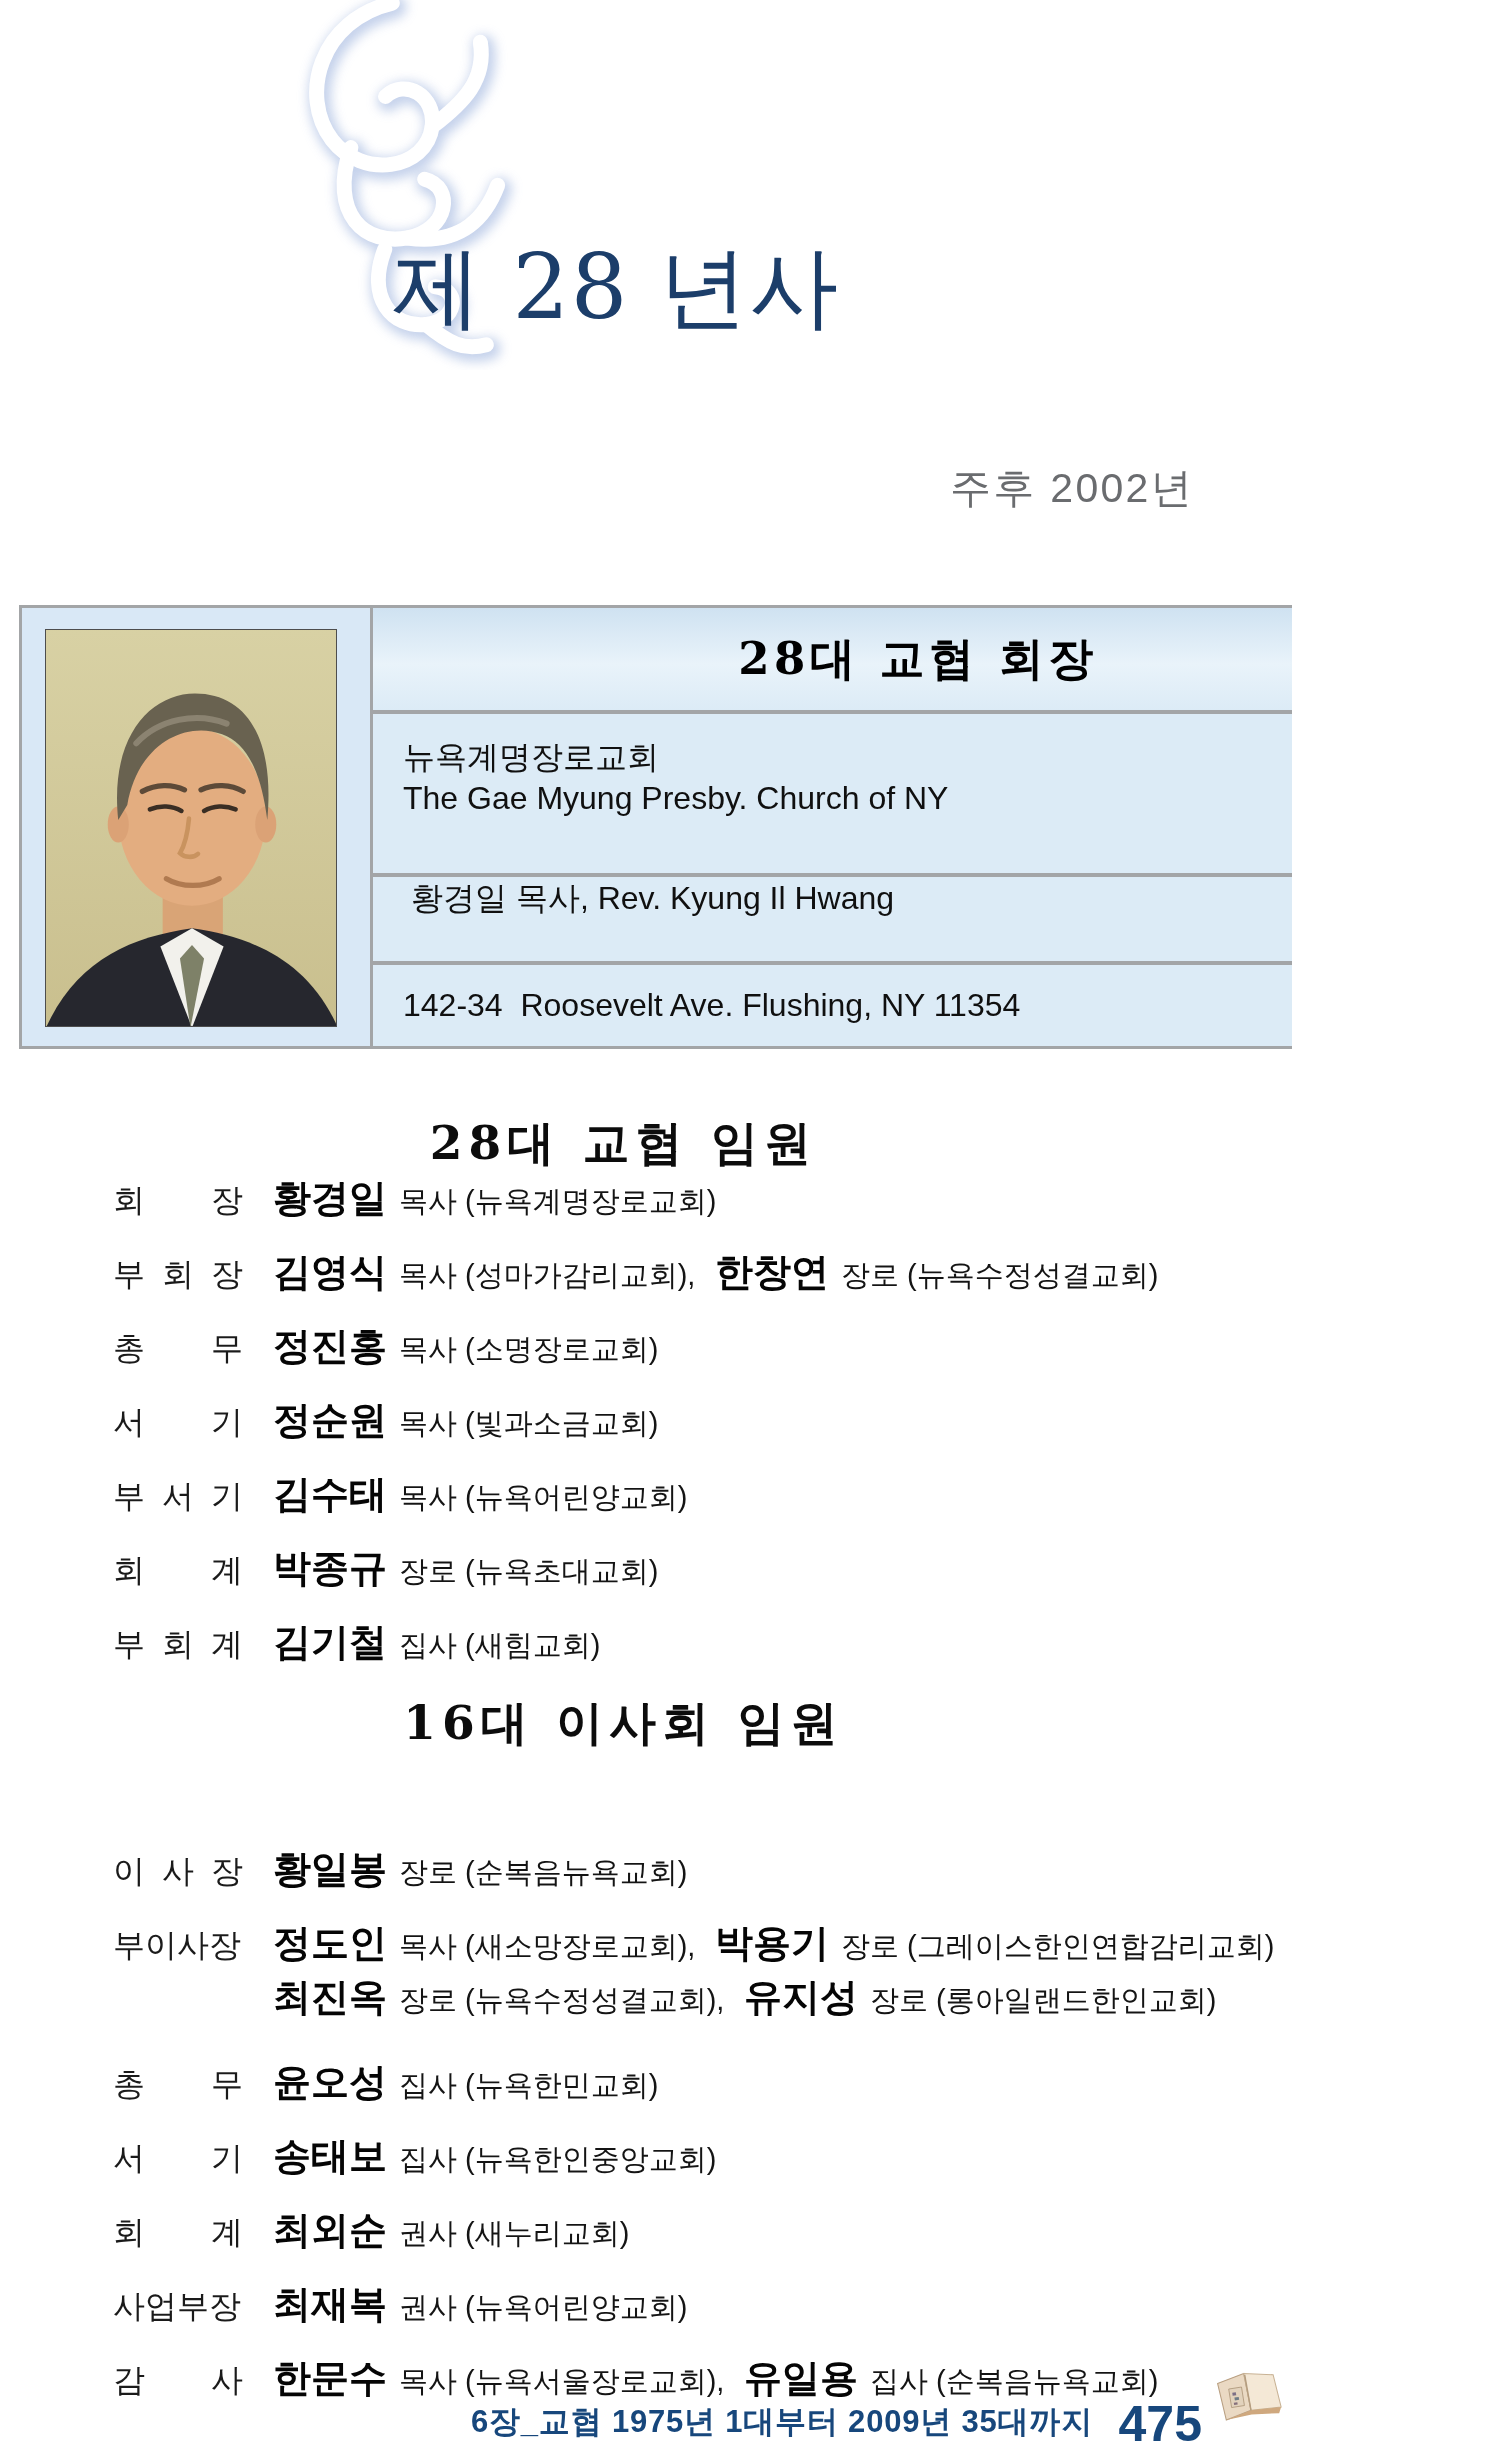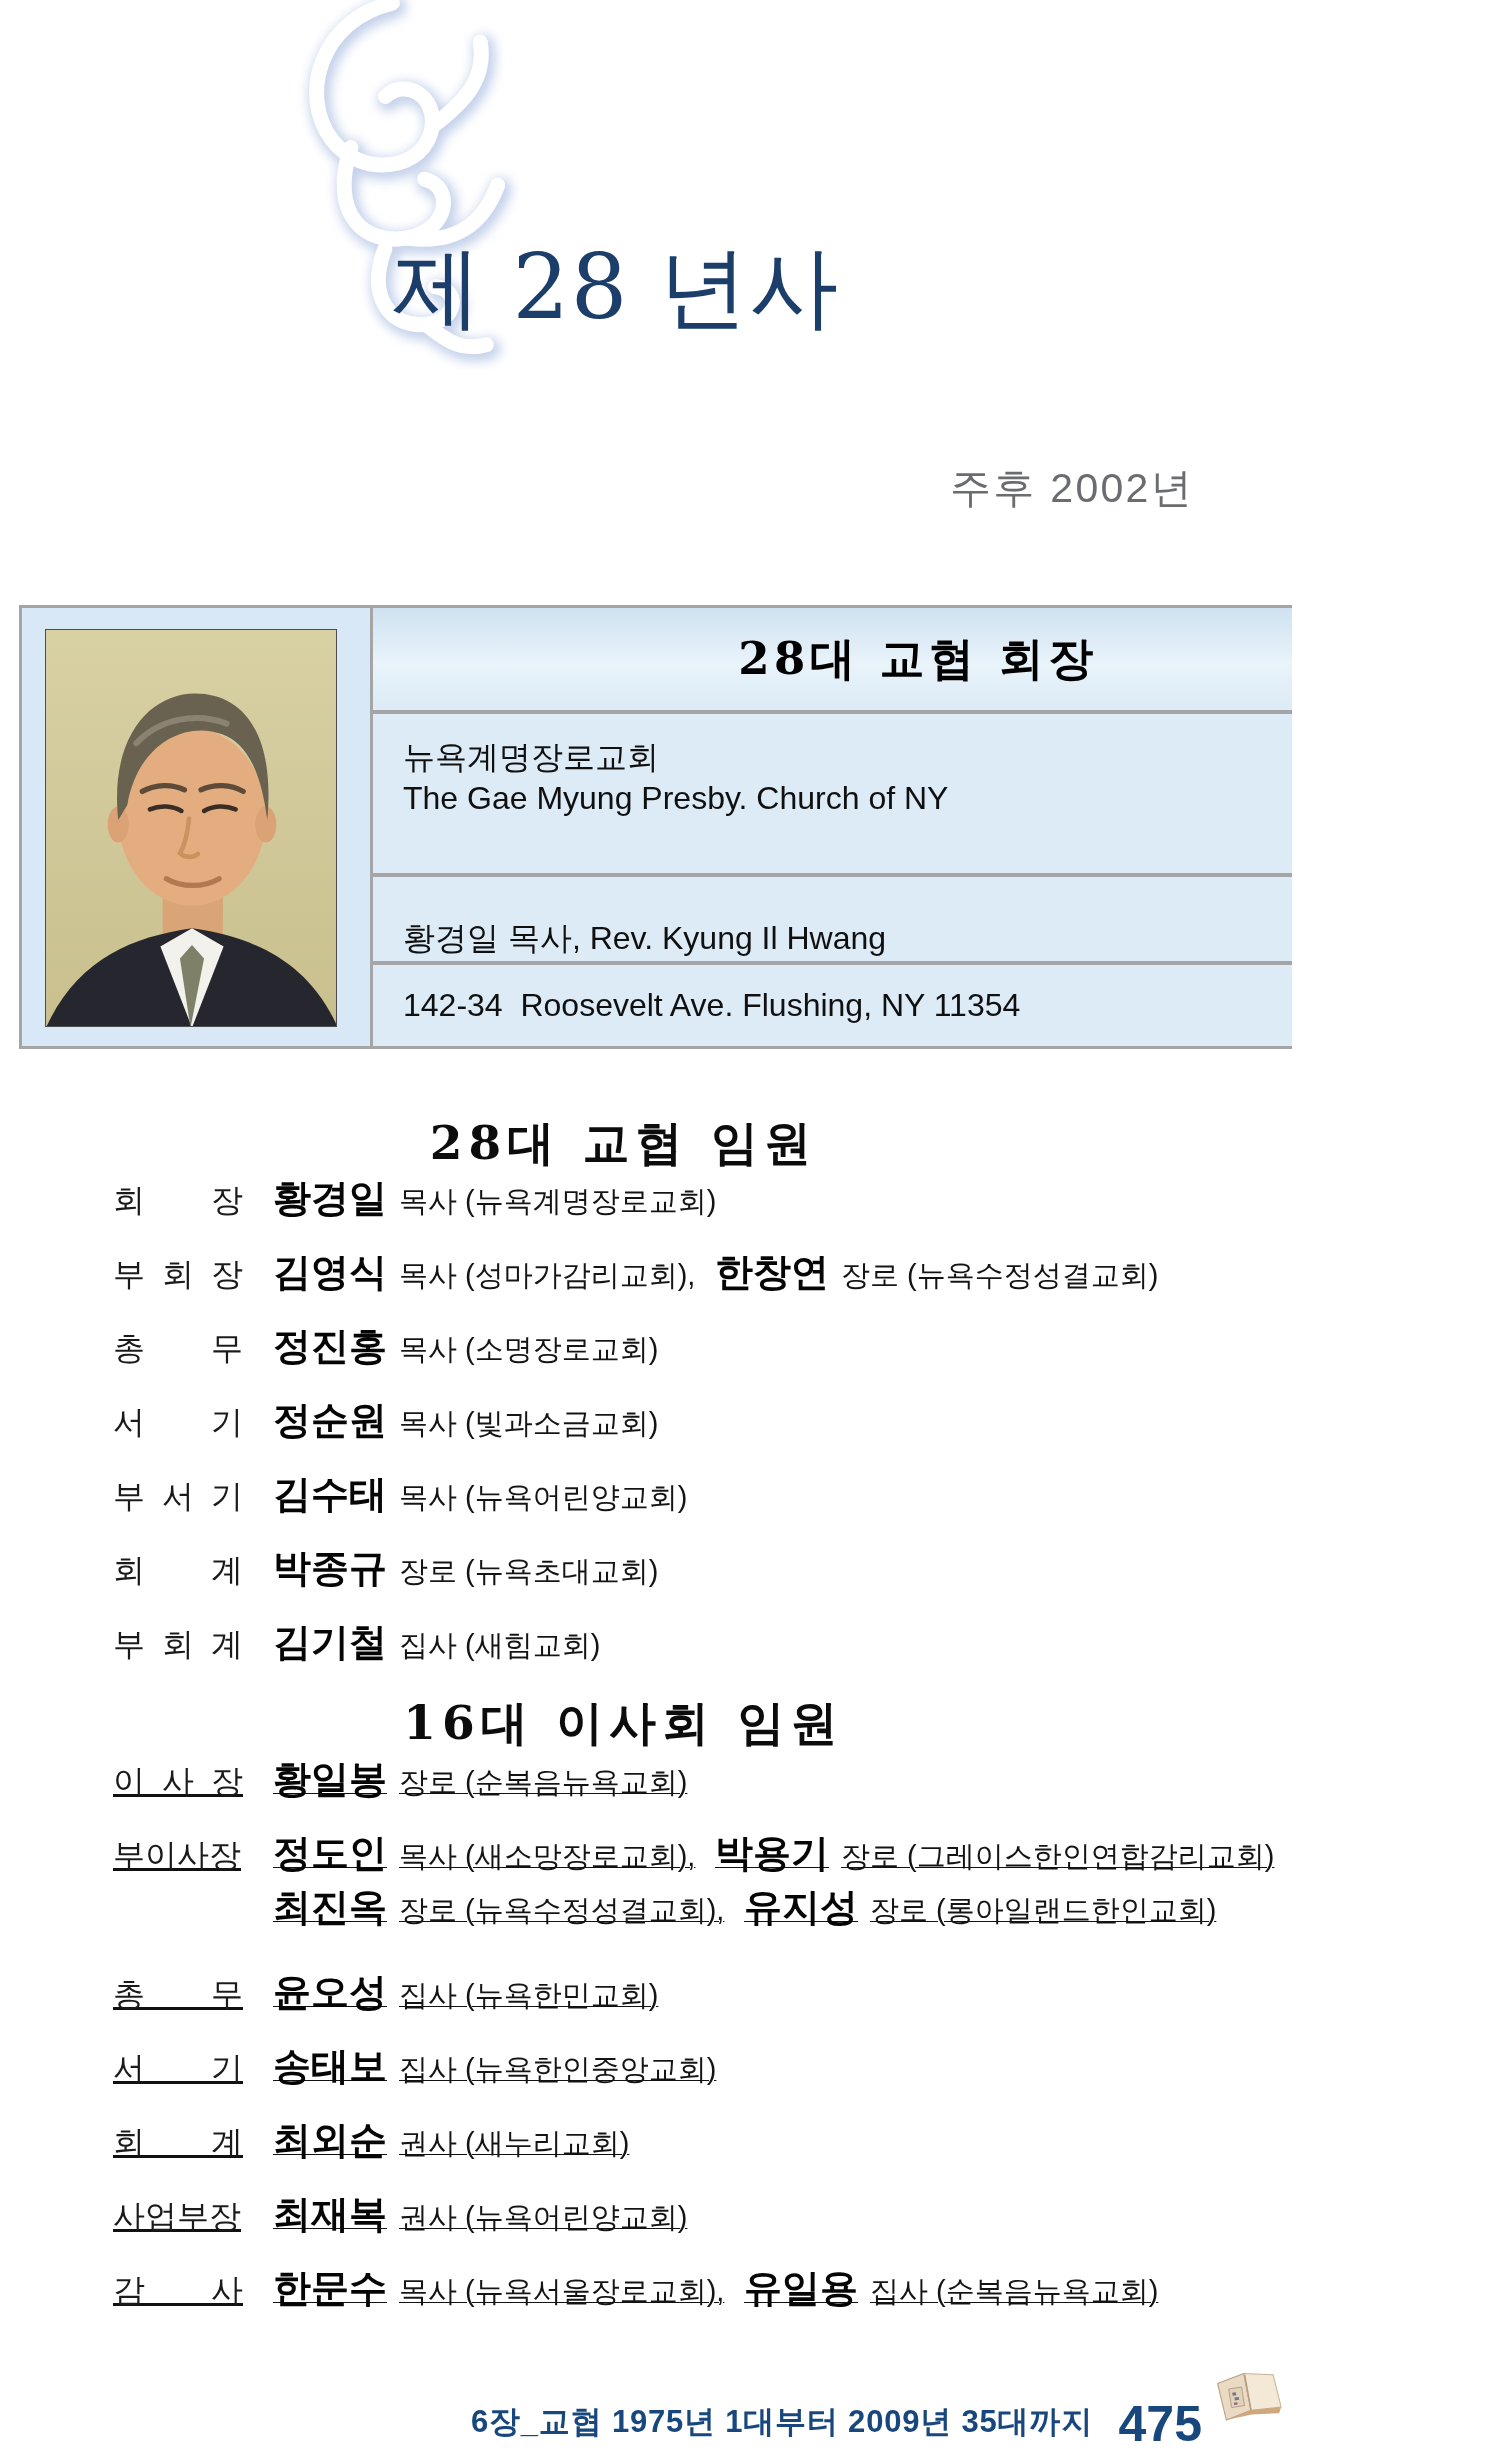--- a/index.html
+++ b/index.html
@@ -52,37 +52,37 @@
     font-family:"DejaVu Serif", serif; font-weight:700;
     font-size:45px; letter-spacing:4.5px; color:#000;
   }
   .hdiv { height:3.8px; flex:0 0 3.8px; background:#a3a5a7; }
   .card-row { background:#dcebf6; font-size:32px; color:#101010; }
   .row-church {
     flex:1 1 auto; display:flex; flex-direction:column; justify-content:flex-start;
     padding:22.6px 15px 21px 30px;
   }
   .row-line { white-space:pre; }
-  .row-pastor { flex:0 0 84px; height:84px; display:flex; align-items:flex-end; padding-left:30px; }
+  .row-pastor { flex:0 0 84px; height:84px; display:flex; align-items:flex-start; padding-left:38px; }
   .row-address { flex:0 0 81px; height:81px; display:flex; align-items:center; padding-left:30px; }
 
   
   .section-heading {
     position:absolute; left:0; width:100%; text-align:center;
     transform:translateX(-22.6px);
     font-family:"DejaVu Serif", serif; font-weight:600;
     font-size:47px; letter-spacing:6px; color:#0c0c0c;
   }
   #heading-council { top:1112px; }
   #heading-board   { top:1692px; }
 
   
   .officer-list { position:absolute; left:113px; width:1318px; }
   #list-council { top:1175px; }
-  #list-board   { top:1756px;text-decoration:underline; }
+  #list-board   { top:1846px; }
   .orow { display:flex; align-items:baseline; line-height:45px; margin-bottom:19px; }
   .orow.sub { margin-top:-7.5px; margin-bottom:30px; }
   .olabel {
     flex:0 0 130px; width:130px; display:inline-block;
     font-size:32px; color:#1a1a1a;
     text-align:justify; text-align-last:justify;
     white-space:pre-wrap;
   }
   .ocontent { margin-left:30px; white-space:nowrap; }
   .oname {

